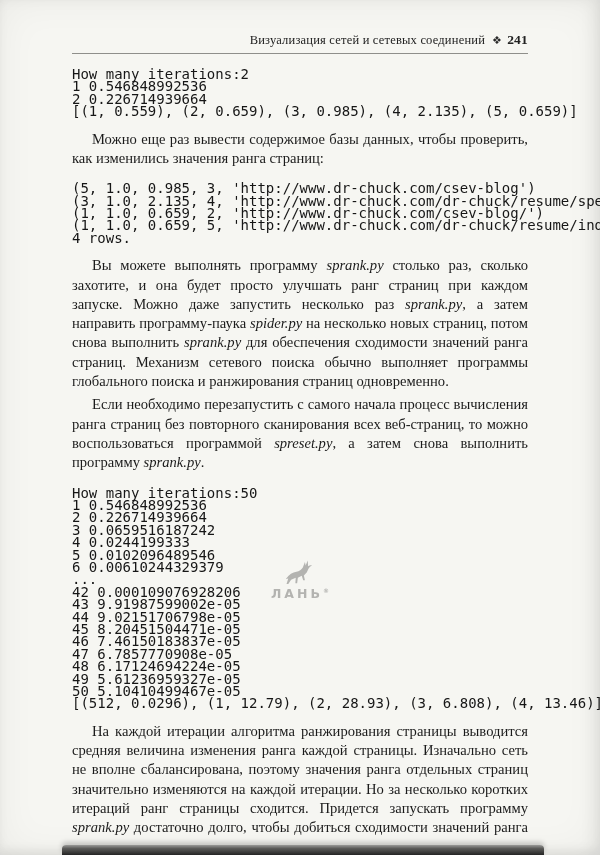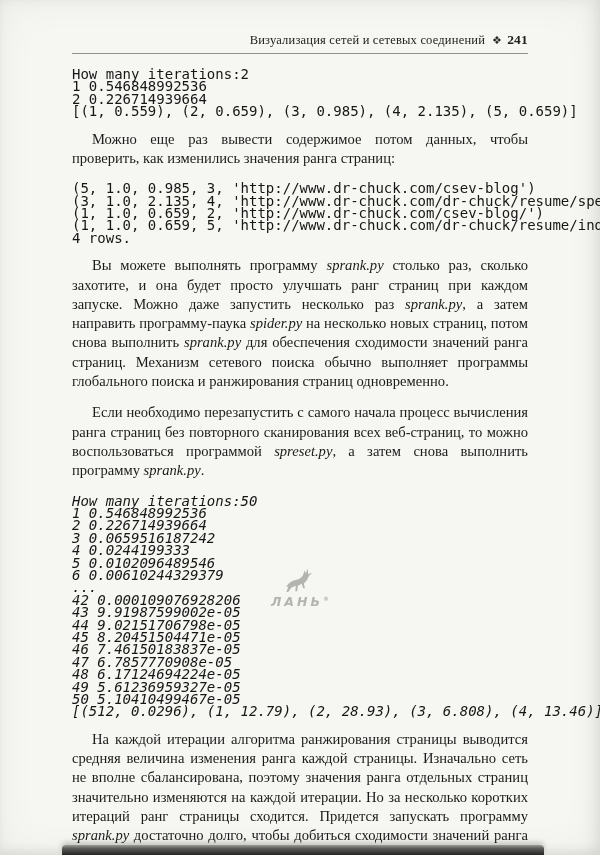--- a/index.html
+++ b/index.html
@@ -47,23 +47,23 @@
     margin: 14px 0 12px 0;
     white-space: pre;
   }
   p.para {
     font-size: 14.6px;
     line-height: 19.3px;
     text-align: justify;
     text-indent: 20px;
     margin: 10px 0 0 0;
   }
-  p.para + p.para { margin-top: 12px; }
+  p.para + p.para { margin-top: 4px; }
   .it { font-style: italic; font-family: Liberation Serif, serif; }
-  .code3-wrap { position: relative; font-style: italic; }
+  .code3-wrap { position: relative; }
   .watermark {
     position: absolute;
     left: 50%;
     top: 66px;
     transform: translateX(-50%);
     text-align: center;
     color: #9d9d9b;
     opacity: 0.75;
     pointer-events: none;
   }
@@ -95,21 +95,21 @@
     <div class="header">
       <span>Визуализация сетей и сетевых соединений</span><span class="diamond">❖</span><span class="pagenum">241</span>
     </div>
     <hr class="header-rule">
 
     <pre class="code">How many iterations:2
 1 0.546848992536
 2 0.226714939664
 [(1, 0.559), (2, 0.659), (3, 0.985), (4, 2.135), (5, 0.659)]</pre>
 
-    <p class="para"><span>Можно еще раз вывести содержимое потом данных, чтобы проверить, как изменились значения ранга страниц:</span></p>
+    <p class="para"><span>Можно еще раз вывести содержимое базы данных, чтобы проверить, как изменились значения ранга страниц:</span></p>
 
     <pre class="code">(5, 1.0, 0.985, 3, 'http://www.dr-chuck.com/csev-blog')
 (3, 1.0, 2.135, 4, 'http://www.dr-chuck.com/dr-chuck/resume/speaking.htm')
 (1, 1.0, 0.659, 2, 'http://www.dr-chuck.com/csev-blog/')
 (1, 1.0, 0.659, 5, 'http://www.dr-chuck.com/dr-chuck/resume/index.htm')
 4 rows.</pre>
 
     <p class="para"><span>Вы можете выполнять программу </span><span class="it">sprank.py</span><span> столько раз, сколько захотите, и она будет просто улучшать ранг страниц при каждом запуске. Можно даже запустить несколько раз </span><span class="it">sprank.py</span><span>, а затем направить программу-паука </span><span class="it">spider.py</span><span> на несколько новых страниц, потом снова выполнить </span><span class="it">sprank.py</span><span> для обеспечения сходимости значений ранга страниц. Механизм сетевого поиска обычно выполняет программы глобального поиска и ранжирования страниц одновременно.</span></p>
 
     <p class="para"><span>Если необходимо перезапустить с самого начала процесс вычисления ранга страниц без повторного сканирования всех веб-страниц, то можно воспользоваться программой </span><span class="it">spreset.py</span><span>, а затем снова выполнить программу </span><span class="it">sprank.py</span><span>.</span></p>

